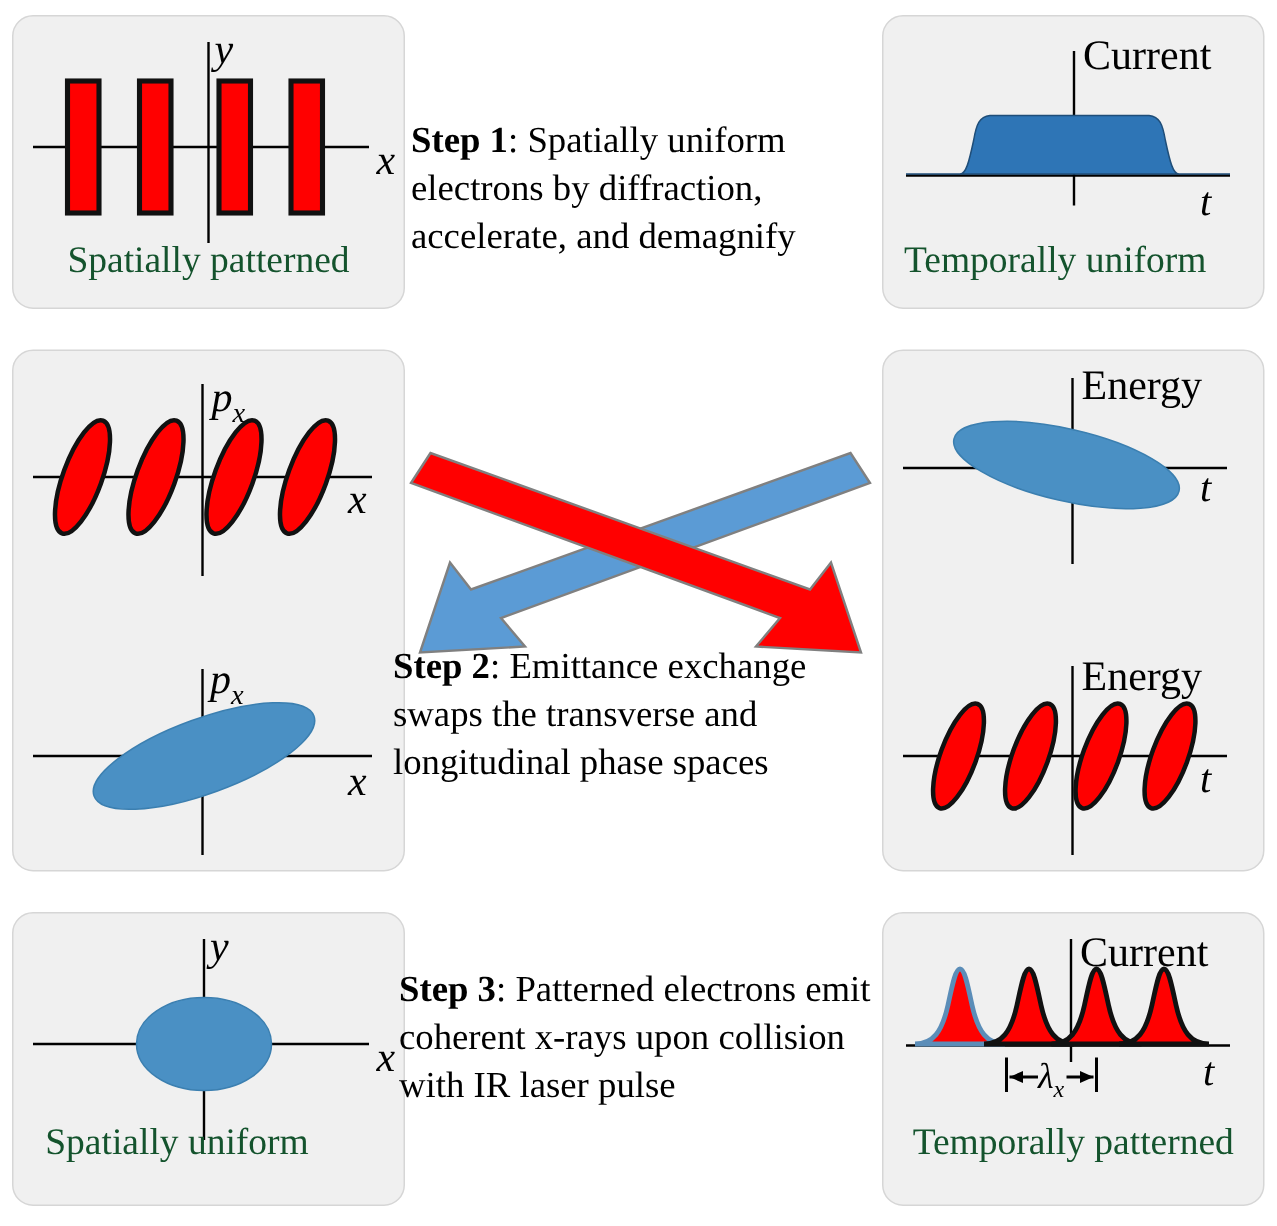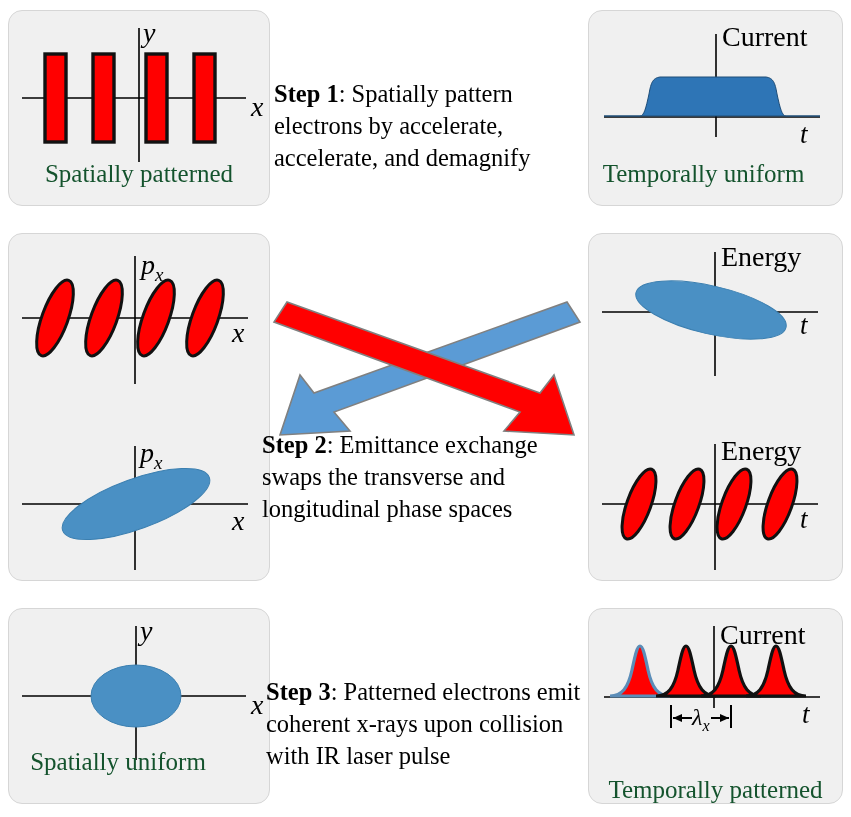--- a/index.html
+++ b/index.html
@@ -59,25 +59,25 @@
   #panel-tl { left: 8px;   top: 10px;  width: 262px; height: 196px; }
   #panel-tr { left: 588px; top: 10px;  width: 255px; height: 196px; }
   #panel-ml { left: 8px;   top: 233px; width: 262px; height: 348px; }
   #panel-mr { left: 588px; top: 233px; width: 255px; height: 348px; }
   #panel-bl { left: 8px;   top: 608px; width: 262px; height: 196px; }
   #panel-br { left: 588px; top: 608px; width: 255px; height: 196px; }
 
   #cap-tl { top: 160px; left: 8px;   width: 262px; }
   #cap-tr { top: 160px; left: 588px; width: 231px; }
   #cap-bl { top: 748px; left: 8px;   width: 220px; }
-  #cap-br { top: 748px; left: 588px; width: 255px; margin-top: 28px; }
+  #cap-br { top: 748px; left: 588px; width: 255px; }
 
   #step1 { left: 274px; top: 78px;  width: 316px; }
   #step2 { left: 262px; top: 429px; width: 330px; }
-  #step3 { left: 266px; top: 644px; width: 326px; margin-top: 32px; }
+  #step3 { left: 266px; top: 644px; width: 326px; }
 </style>
 </head>
 <body>
 
 <div class="panel" id="panel-tl"></div>
 <svg class="plot" style="left:8px; top:10px;" width="262" height="160" viewBox="0 0 262 160">
 
   <line x1="14" y1="88" x2="238" y2="88" stroke="#000" stroke-width="1.6"></line>
   <line x1="131" y1="18" x2="131" y2="152" stroke="#000" stroke-width="1.6"></line>
 
@@ -97,21 +97,21 @@
   <line x1="128" y1="24" x2="128" y2="127" stroke="#000" stroke-width="1.6"></line>
 
   <path d="M 16,106 L 52,106 C 56,106 58,98 61,84 C 63,72 65,68 72,67
            L 178,67 C 185,68 187,72 189,84 C 192,98 194,106 198,106 L 232,106 Z" fill="#2e75b6" stroke="#1f4e79" stroke-width="1"></path>
   <text x="134" y="36" font-family="Liberation Serif, serif" font-size="28" fill="#000">Current</text>
   <text x="212" y="133" font-family="Liberation Serif, serif" font-size="27" font-style="italic" fill="#000">t</text>
 </svg>
 <div class="panel-caption" id="cap-tr">Temporally uniform</div>
 
 <div class="step-block" id="step1">
-  <b>Step 1</b><span>: </span><span>Spatially pattern electrons by accelerate, accelerate, and demagnify</span>
+  <b>Step 1</b><span>: </span><span>Spatially uniform electrons by diffraction, accelerate, and demagnify</span>
 </div>
 
 <div class="panel" id="panel-ml"></div>
 
 <svg class="plot" style="left:8px; top:236px;" width="262" height="175" viewBox="0 0 262 175">
   <line x1="14" y1="82" x2="240" y2="82" stroke="#000" stroke-width="1.6"></line>
   <line x1="127" y1="20" x2="127" y2="148" stroke="#000" stroke-width="1.6"></line>
   <g>
     <ellipse cx="47" cy="82" rx="13" ry="40" fill="#ff0000" stroke="#111" stroke-width="3" transform="rotate(20 47 82)"></ellipse>
     <ellipse cx="96" cy="82" rx="13" ry="40" fill="#ff0000" stroke="#111" stroke-width="3" transform="rotate(20 96 82)"></ellipse>

